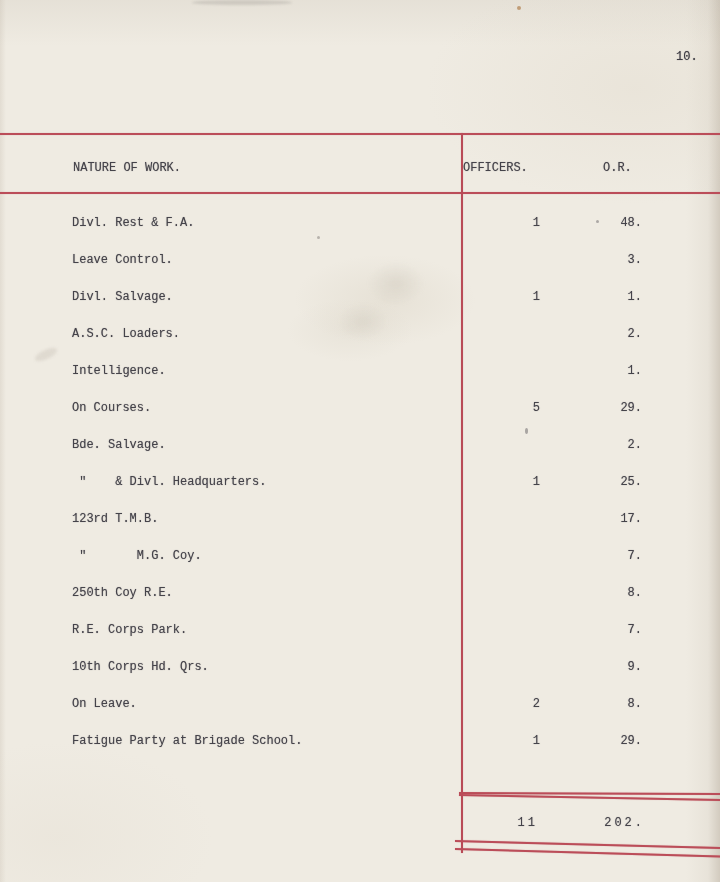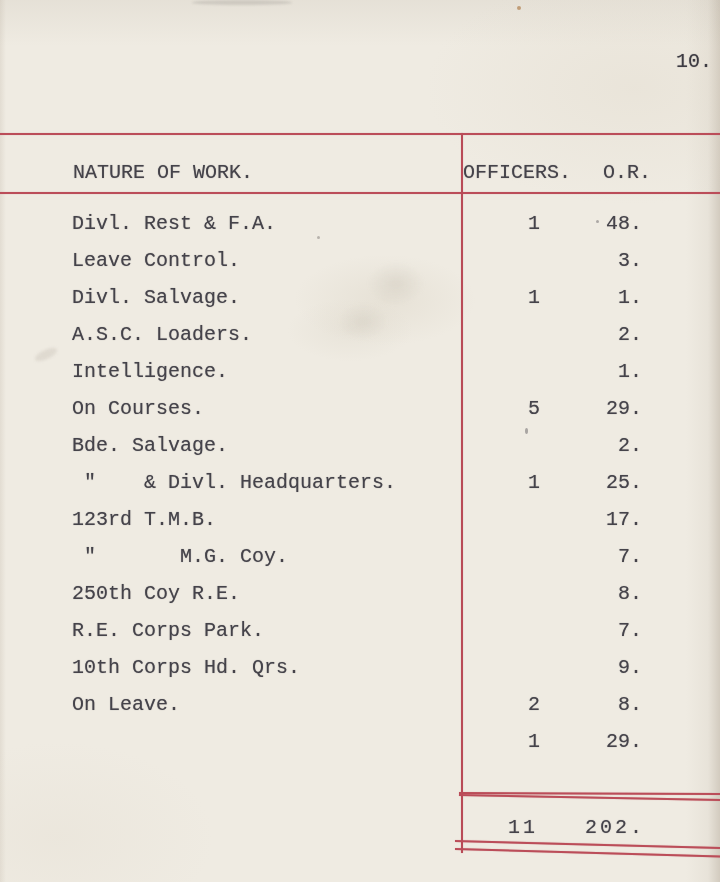--- a/index.html
+++ b/index.html
@@ -12,27 +12,27 @@
       radial-gradient(ellipse 90px 45px at 350px 330px, rgba(190,182,164,0.14), rgba(190,182,164,0) 70%),
       radial-gradient(ellipse 320px 180px at 88% 10%, rgba(221,213,198,0.30), rgba(221,213,198,0) 65%),
       radial-gradient(ellipse 260px 160px at 8% 95%, rgba(224,217,204,0.25), rgba(224,217,204,0) 60%),
       linear-gradient(270deg, rgba(168,155,138,0.40), rgba(168,155,138,0.10) 12px, rgba(168,155,138,0) 34px),
       linear-gradient(90deg, rgba(168,155,138,0.18), rgba(168,155,138,0) 6px),
       linear-gradient(180deg, rgba(205,198,186,0.28), rgba(205,198,186,0) 46px),
       #efebe2;
     font-family:"Liberation Mono","DejaVu Sans Mono",monospace;
   }
   .ink{
-    font-size:20px;
+    font-size:12px;
     color:#45434a;
     text-shadow:0 0 1px rgba(69,67,75,0.55);
   }
   .page-number{
     position:absolute;left:676px;top:50px;
-    font-size:20px;color:#3d3b42;
+    font-size:12px;color:#3d3b42;
     text-shadow:0 0 1px rgba(61,59,66,0.6);
   }
   
   .hrule{position:absolute;left:0;width:720px;height:2px;background:#bb4d59;box-shadow:0 0 1px rgba(187,77,89,0.5);}
   .rule-top{top:133px;}
   .rule-header{top:192px;}
   .vrule{position:absolute;left:461px;top:133px;width:2px;height:720px;background:#b94b57;box-shadow:0 0 1px rgba(185,75,87,0.5);}
   .box-line{position:absolute;height:2px;background:#bb4d59;transform-origin:left center;box-shadow:0 0 1px rgba(187,77,89,0.45);}
   .totals-top-a{left:459px;top:792px;width:262px;transform:rotate(0.2deg);}
   .totals-top-b{left:459px;top:794px;width:262px;transform:rotate(1.1deg);height:1.5px;}
@@ -158,20 +158,21 @@
       <span class="cell-label ink">10th Corps Hd. Qrs.</span>
       <span class="cell-officers ink"></span>
       <span class="cell-or ink">9.</span>
     </div>
     <div class="trow">
       <span class="cell-label ink">On Leave.</span>
       <span class="cell-officers ink">2</span>
       <span class="cell-or ink">8.</span>
     </div>
     <div class="trow">
+      <span class="cell-label ink">Fatigue Party at Brigade School.</span>
       <span class="cell-officers ink">1</span>
       <span class="cell-or ink">29.</span>
     </div>
   </div>
 
   <div class="totals-row">
     <span class="total-officers ink">11</span>
     <span class="total-or ink">202.</span>
   </div>
 

